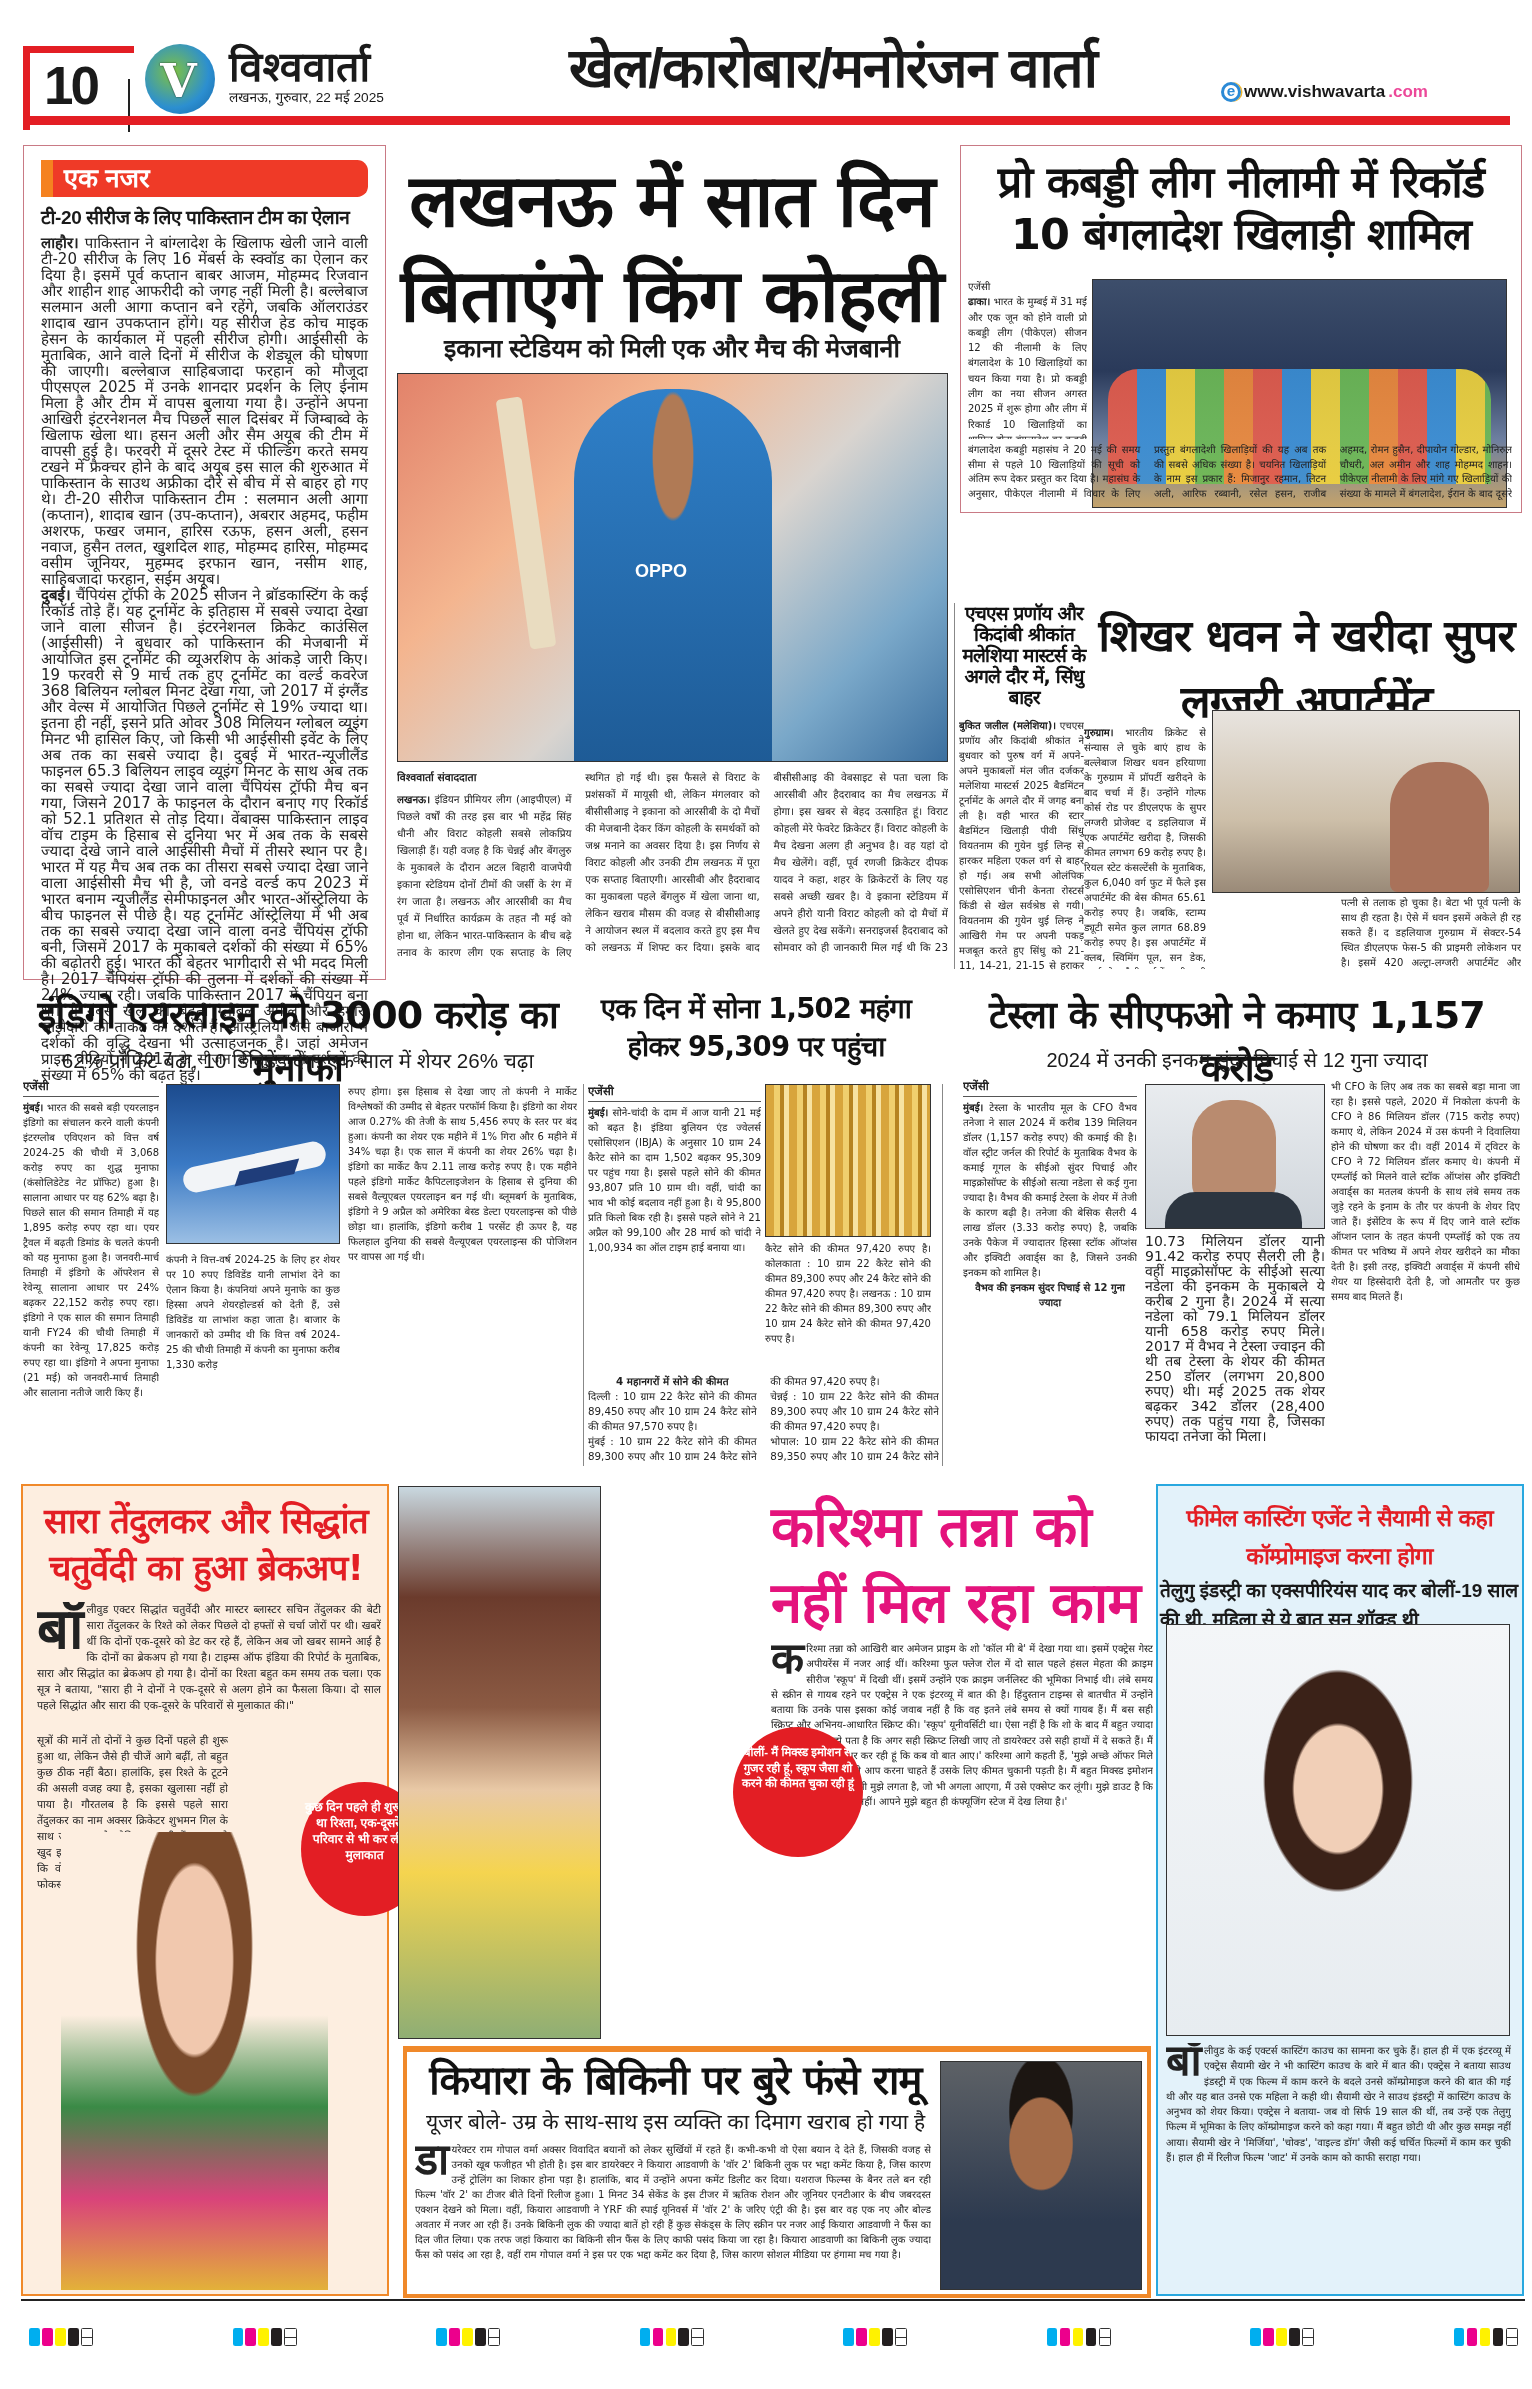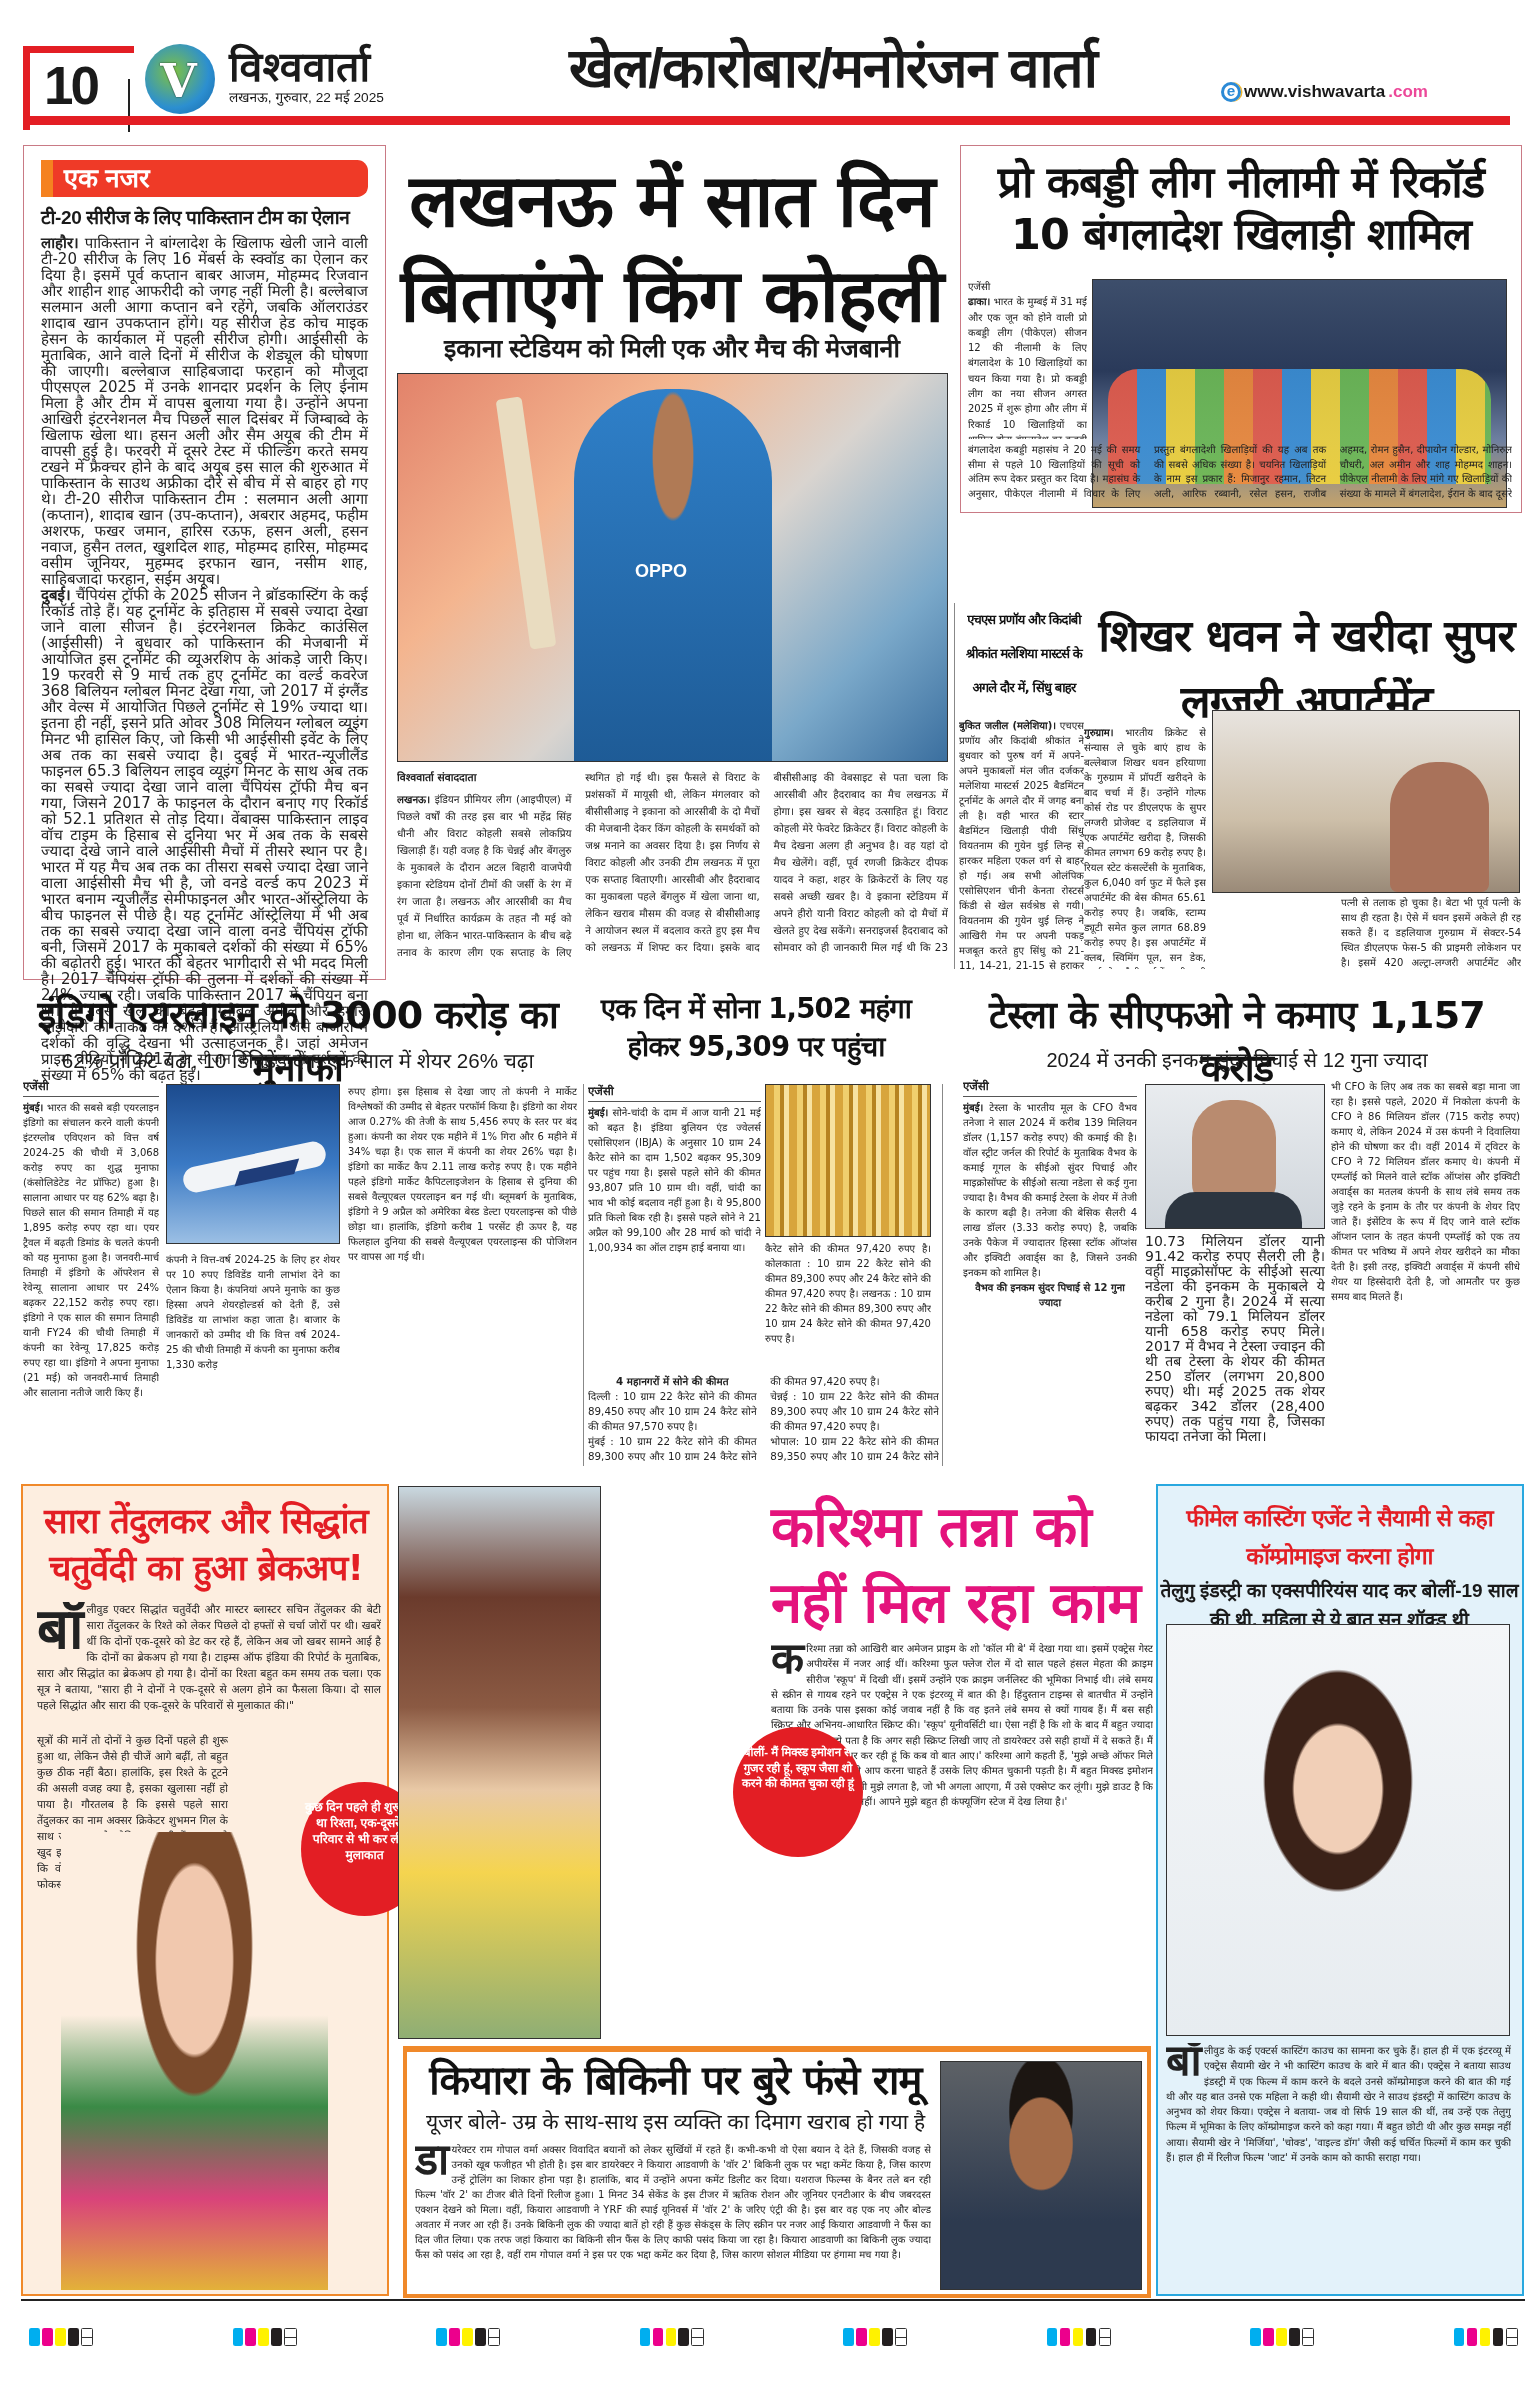--- a/index.html
+++ b/index.html
@@ -46,21 +46,21 @@
 
   
   #kabaddi-box { left: 960px; top: 145px; width: 562px; height: 368px; border: 1.5px solid #c97a85; }
   #kabaddi-headline { left: 970px; top: 156px; width: 542px; font-size: 43px; line-height: 52px; }
   #kabaddi-photo { left: 1092px; top: 279px; width: 415px; height: 229px; background: linear-gradient(#3d4e6b 0%, #2a3a5a 40%, #6d7fa0 70%, #c4a36b 100%); }
   #kabaddi-photo .players { position:absolute; left: 15.3px; bottom: 23px; right: 15.3px; height: 115px; background: repeating-linear-gradient(90deg,#e65b4a 0 29px,#3a8fd6 29px 58px,#f1d43c 58px 87px,#6dbb54 87px 116px,#f08a3a 116px 145px); border-radius: 30.5px 30.5px 0 0; opacity: .9; }
   #kabaddi-body1 { left: 968px; top: 279px; width: 119px; height: 160px; overflow:hidden; font-size: 10px; line-height: 15.3px; }
   #kabaddi-body2 { left: 968px; top: 443px; width: 544px; height: 69px; overflow:hidden; font-size: 10px; line-height: 14.5px; }
 
   
-  #badminton-headline { left: 959px; top: 603px; width: 130px; font-size: 13px; line-height: 34px; }
+  #badminton-headline { left: 959px; top: 603px; width: 130px; font-size: 19px; line-height: 21px; }
   #badminton-body { left: 959px; top: 718px; width: 125px; height: 252px; overflow:hidden; font-size: 10px; line-height: 15px; }
 
   
   #dhawan-headline { left: 1093px; top: 603px; width: 427px; font-size: 44px; line-height: 66px; }
   #dhawan-body { left: 1084px; top: 725px; width: 249px; height: 244px; overflow:hidden; font-size: 10px; line-height: 15px; }
   #dhawan-photo { left: 1212px; top: 710px; width: 308px; height: 183px; background: linear-gradient(180deg,#e8e4df,#cdbfa9 60%,#9a8a78); }
   #dhawan-photo .face { position:absolute; right: 30.5px; bottom: 0; width: 99px; height: 130px; border-radius: 46px 46px 7.6px 7.6px; background: #a9725a; }
   #dhawan-body2 { left: 1341px; top: 895px; width: 180px; height: 76px; overflow:hidden; font-size: 10px; line-height: 15px; }
 
   
@@ -99,21 +99,21 @@
   #sara-bubble { left: 301px; top: 1782px; width: 127px; height: 134px; border-radius: 50%; background: #e31e24; color: #fff; font-size: 12.2px; line-height: 16px; text-align:center; padding-top: 17px; font-weight: bold; }
 
   #karishma-photo { left: 398px; top: 1486px; width: 203px; height: 553px; background: linear-gradient(180deg,#c9d8e0 0%,#6b3b2c 20%,#8b5a43 40%,#e9c9a6 55%,#f5d44f 70%,#8fae74 100%); }
   #karishma-headline { left: 771px; top: 1489px; width: 374px; font-size: 56px; line-height: 76px; color: #e4137c; text-align: left; }
   #karishma-body { left: 771px; top: 1641px; width: 382px; height: 382px; overflow:hidden; font-size: 10px; line-height: 15.3px; }
   #karishma-body .drop { float:left; font-size: 43px; line-height: 35px; font-weight: bold; margin-right: 2.3px; }
   #karishma-bubble { left: 733px; top: 1727px; width: 130px; height: 130px; border-radius: 50%; background: #e31e24; color: #fff; font-size: 11.5px; line-height: 15.3px; text-align:center; padding-top: 18.3px; font-weight: bold; }
 
   #saiyami-box { left: 1156px; top: 1484px; width: 368px; height: 812px; background: #e3f2fa; border: 2.3px solid #29a8df; }
   #saiyami-headline { left: 1160px; top: 1499px; width: 359px; font-size: 23px; line-height: 38px; color: #e31e24; }
-  #saiyami-sub { left: 1160px; top: 1576px; width: 359px; font-size: 19px; line-height: 29px; text-align:center; font-weight: bold; }
+  #saiyami-sub { left: 1160px; top: 1576px; width: 359px; font-size: 19px; line-height: 29px; font-weight: bold; }
   #saiyami-photo { left: 1166px; top: 1624px; width: 344px; height: 412px; background: radial-gradient(ellipse at 50% 40%, #f1cfb7 0 18%, transparent 19%), radial-gradient(ellipse at 50% 38%, #3b2218 0 30%, transparent 31%), linear-gradient(#f4f6f8,#e7ecf0); }
   #saiyami-body { left: 1166px; top: 2043px; width: 345px; height: 244px; overflow:hidden; font-size: 10px; line-height: 15.3px; }
   #saiyami-body .drop { float:left; font-size: 43px; line-height: 35px; font-weight: bold; margin-right: 2.3px; }
 
   #rgv-box { left: 403px; top: 2046px; width: 748px; height: 252px; border: 4.6px solid #f0892a; border-top-width: 6.1px; background: #fff; }
   #rgv-headline { left: 412px; top: 2054px; width: 527px; font-size: 40px; line-height: 53px; text-align:center; }
   #rgv-sub { left: 412px; top: 2107px; width: 527px; font-size: 21px; font-weight: normal; text-align:center; }
   #rgv-body { left: 415px; top: 2142px; width: 516px; height: 145px; overflow:hidden; font-size: 10px; line-height: 15px; }
   #rgv-body .drop { float:left; font-size: 43px; line-height: 35px; font-weight: bold; margin-right: 2.3px; }
   #rgv-photo { left: 940px; top: 2061px; width: 202px; height: 229px; background: radial-gradient(ellipse at 50% 36%, #a36b48 0 22%, transparent 23%), radial-gradient(ellipse at 50% 22%, #1c1612 0 22%, transparent 23%), linear-gradient(#5d6166,#2d3a4f 70%,#2d3a4f); }

